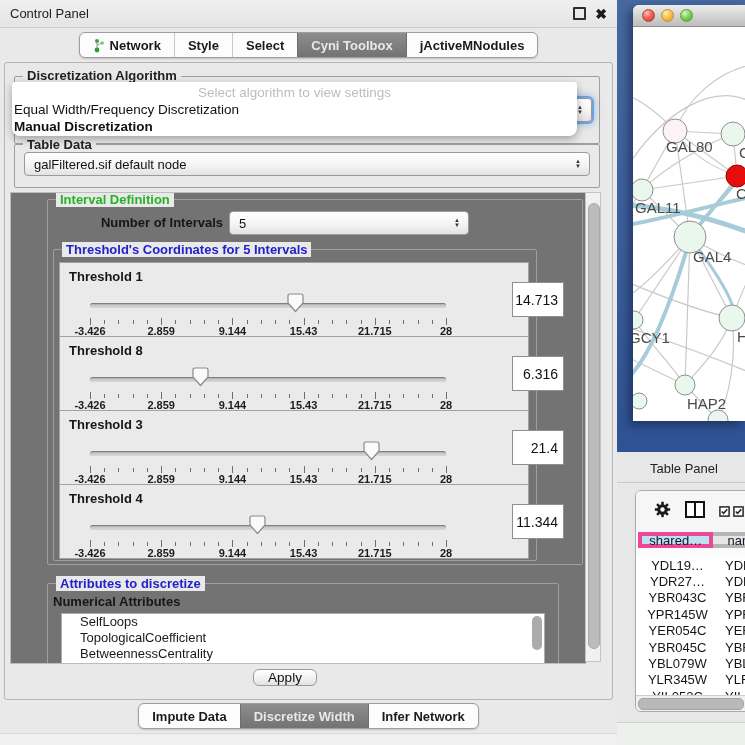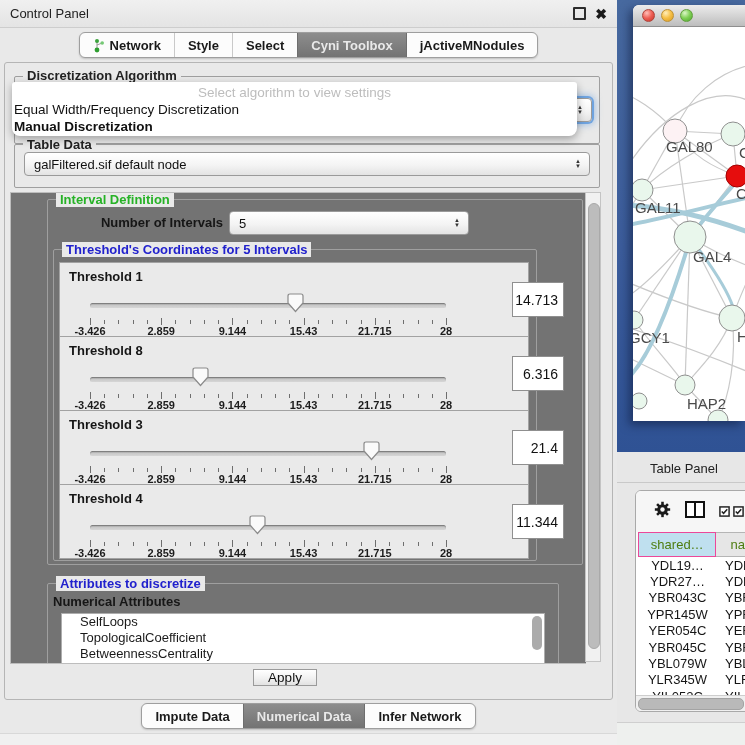--- a/index.html
+++ b/index.html
@@ -59,21 +59,21 @@
   .tick.minor{top:57px;height:4px;}
   .tick.major{top:55px;height:7px;}
   .tick-label{position:absolute;top:62px;transform:translateX(-50%);font-size:11px;font-weight:bold;color:#1c1c1c;}
   .thumb{position:absolute;top:30px;width:17px;height:20px;}
   .th-val{position:absolute;left:412px;top:19px;width:52px;height:35px;background:#fff;border:1px solid #8f8f8f;
       font-size:14px;color:#111;display:flex;align-items:center;justify-content:flex-end;padding-right:5px;box-sizing:border-box;margin-left:40px;}
   .attr-label{position:absolute;font-size:13px;font-weight:bold;color:#161616;}
   .attr-list{position:absolute;left:50px;top:420px;width:482px;height:60px;background:#fff;border:1px solid #adadad;}
   .attr-item{font-size:13px;color:#1a1a1a;line-height:16px;padding-left:18px;white-space:nowrap;}
   .attr-sb{position:absolute;right:2px;top:2px;width:10px;height:34px;border-radius:5px;background:#ababab;}
-  .apply-btn{position:absolute;left:253px;top:669px;width:64px;height:17px;border:1px solid #9a9a9a;border-radius:0;
+  .apply-btn{position:absolute;left:253px;top:669px;width:64px;height:17px;border:1px solid #9a9a9a;border-radius:6px;
       background:linear-gradient(#ffffff,#f1f1f1 55%,#e2e2e2);font-size:13.5px;color:#111;
       display:flex;align-items:center;justify-content:center;box-sizing:border-box;}
   .below-tabs{position:absolute;left:0;top:733px;width:617px;height:12px;background:#f0f0f0;border-top:1px solid #d8d8d8;}
   
   .desktop{position:absolute;left:617px;top:0;width:128px;height:452px;
       background:linear-gradient(#47699f,#3c5d9c 55%,#2f5294);}
   .netwin{position:absolute;left:633px;top:5px;width:112px;height:416px;background:#fff;
       border-radius:6px 0 0 0;box-shadow:-4px 4px 10px rgba(10,20,50,.5);overflow:hidden;}
   .netwin-tb{position:absolute;left:0;top:0;width:100%;height:22px;
       background:linear-gradient(#ececec,#bdbdbd);border-bottom:1px solid #8f8f8f;box-sizing:border-box;}
@@ -85,22 +85,22 @@
   
   .tpanel{position:absolute;left:617px;top:452px;width:128px;height:293px;background:#e7e7e7;}
   .tpanel-title{position:absolute;left:33px;top:9px;font-size:13px;color:#222;}
   .tpanel-div{position:absolute;left:0;top:30px;width:128px;border-top:1px solid #c9c9c9;}
   .tbox{position:absolute;left:18px;top:38px;width:130px;height:222px;background:#fbfbfb;
       border:1px solid #a9a9a9;border-radius:6px 0 0 6px;overflow:hidden;box-sizing:border-box;}
   .tbox-toolbar{position:absolute;left:0;top:0;width:100%;height:41px;display:flex;align-items:center;gap:14px;
       padding-left:18px;box-sizing:border-box;background:#f6f6f6;}
   .cbpair{display:flex;gap:3px;}
   .thead{position:absolute;left:0;top:41px;width:100%;height:25px;display:flex;}
-  .hcell{box-sizing:border-box;font-size:13px;color:#4d7c0f;display:flex;align-items:center;justify-content:center;
-      border:1px solid #ec4899;height:25px;}
+  .hcell{box-sizing:border-box;font-size:13px;color:#0f172a;display:flex;align-items:center;justify-content:center;
+      border:4px solid #ec4899;height:16px;}
   .hcell.c1{width:81px;margin-left:2px;background:#bfe0ef;}
   .hcell.c2{flex:1;background:#e6e6e6;border-color:#b5b5b5;border-left:none;justify-content:flex-start;padding-left:14px;}
   .trows{position:absolute;left:0;top:66px;width:100%;bottom:16px;overflow:hidden;background:#fff;}
   .trow{display:flex;height:16.4px;align-items:center;font-size:13px;color:#161616;}
   .tcell1{width:83px;text-align:center;}
   .tcell2{flex:1;padding-left:6px;white-space:nowrap;}
   .hsb{position:absolute;left:0;bottom:0;width:100%;height:16px;background:#f0f0f0;border-top:1px solid #cecece;box-sizing:border-box;}
   .hsb-thumb{position:absolute;left:2px;top:2px;height:10px;width:104px;border-radius:5px;background:#b9b9b9;border:1px solid #a3a3a3;}
   .tpanel-foot{position:absolute;left:0;top:270px;width:128px;height:23px;background:#eef0ee;border-top:1px solid #cfcfcf;}
 </style>
@@ -373,21 +373,21 @@
     </div>
 
     <div class="apply-btn">Apply</div>
 
     <div class="seg-row" style="top:703px;">
       <div class="seg-tabs" id="bottom-tabs">
           <div class="seg">
             <span>Impute Data</span>
           </div>
           <div class="seg selected">
-            <span>Numerical Data</span>
+            <span>Discretize Width</span>
           </div>
           <div class="seg after-sel">
             <span>Infer Network</span>
           </div>
         </div>
     </div>
     <div class="below-tabs"></div>
   </div>
 
   <div class="desktop"></div>

